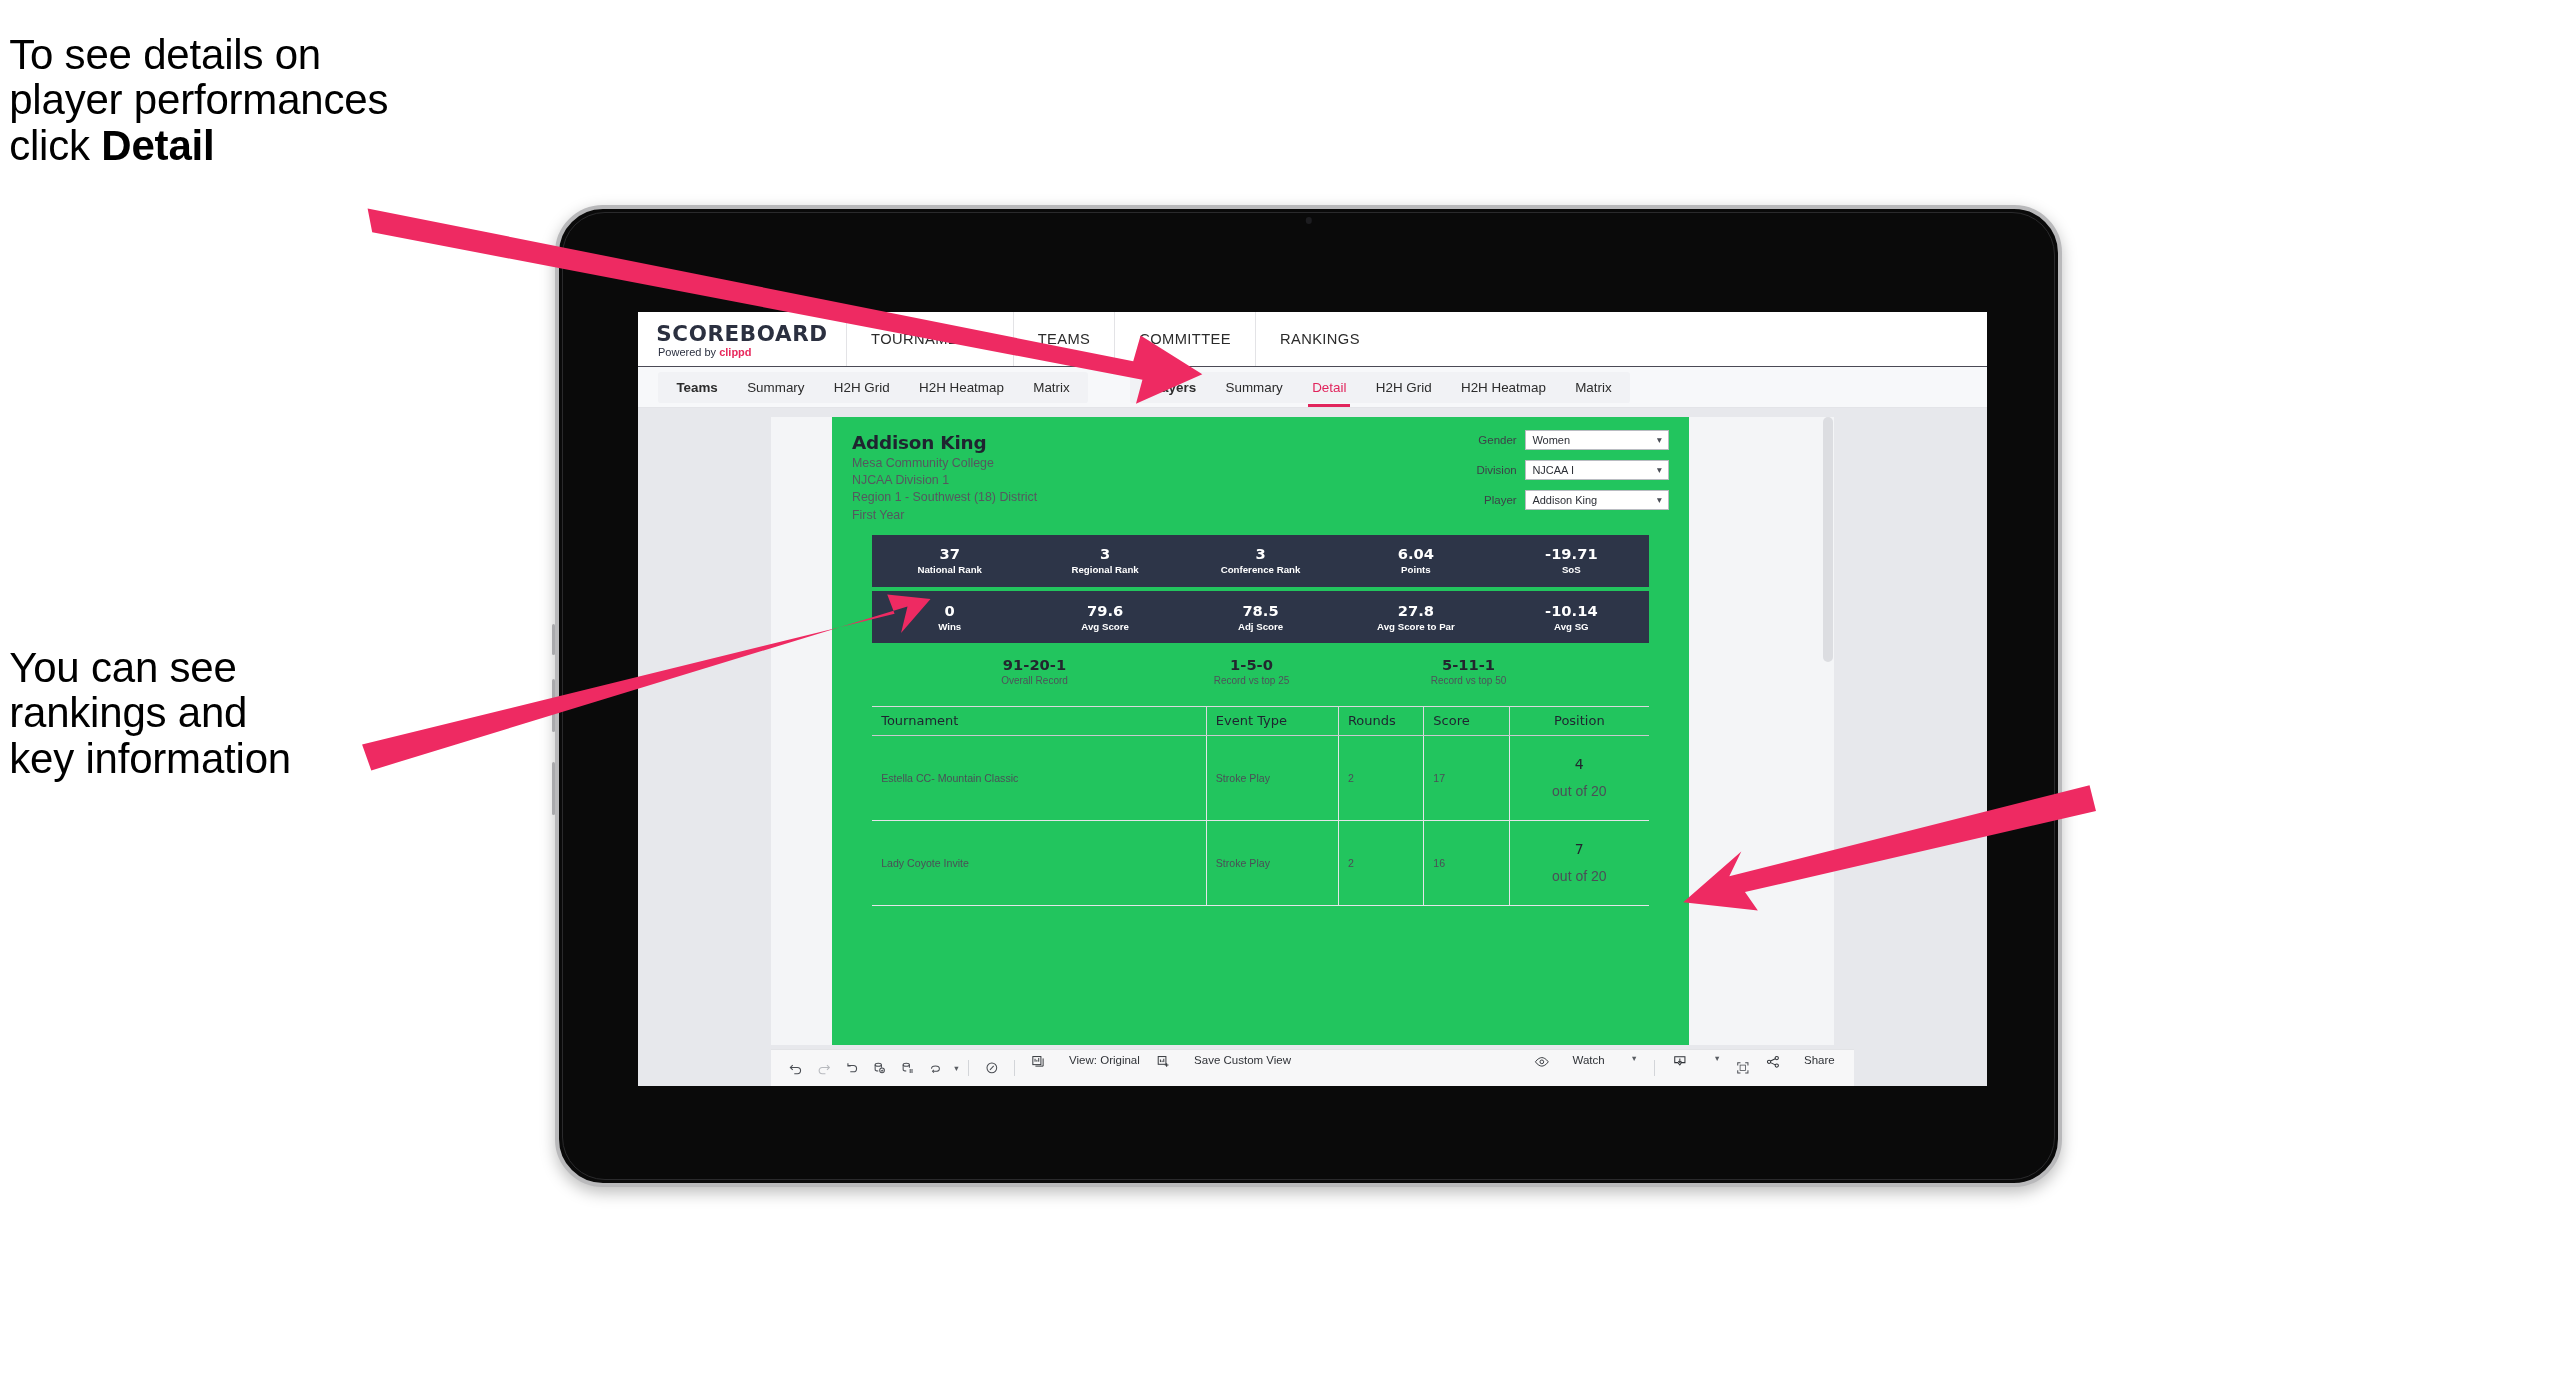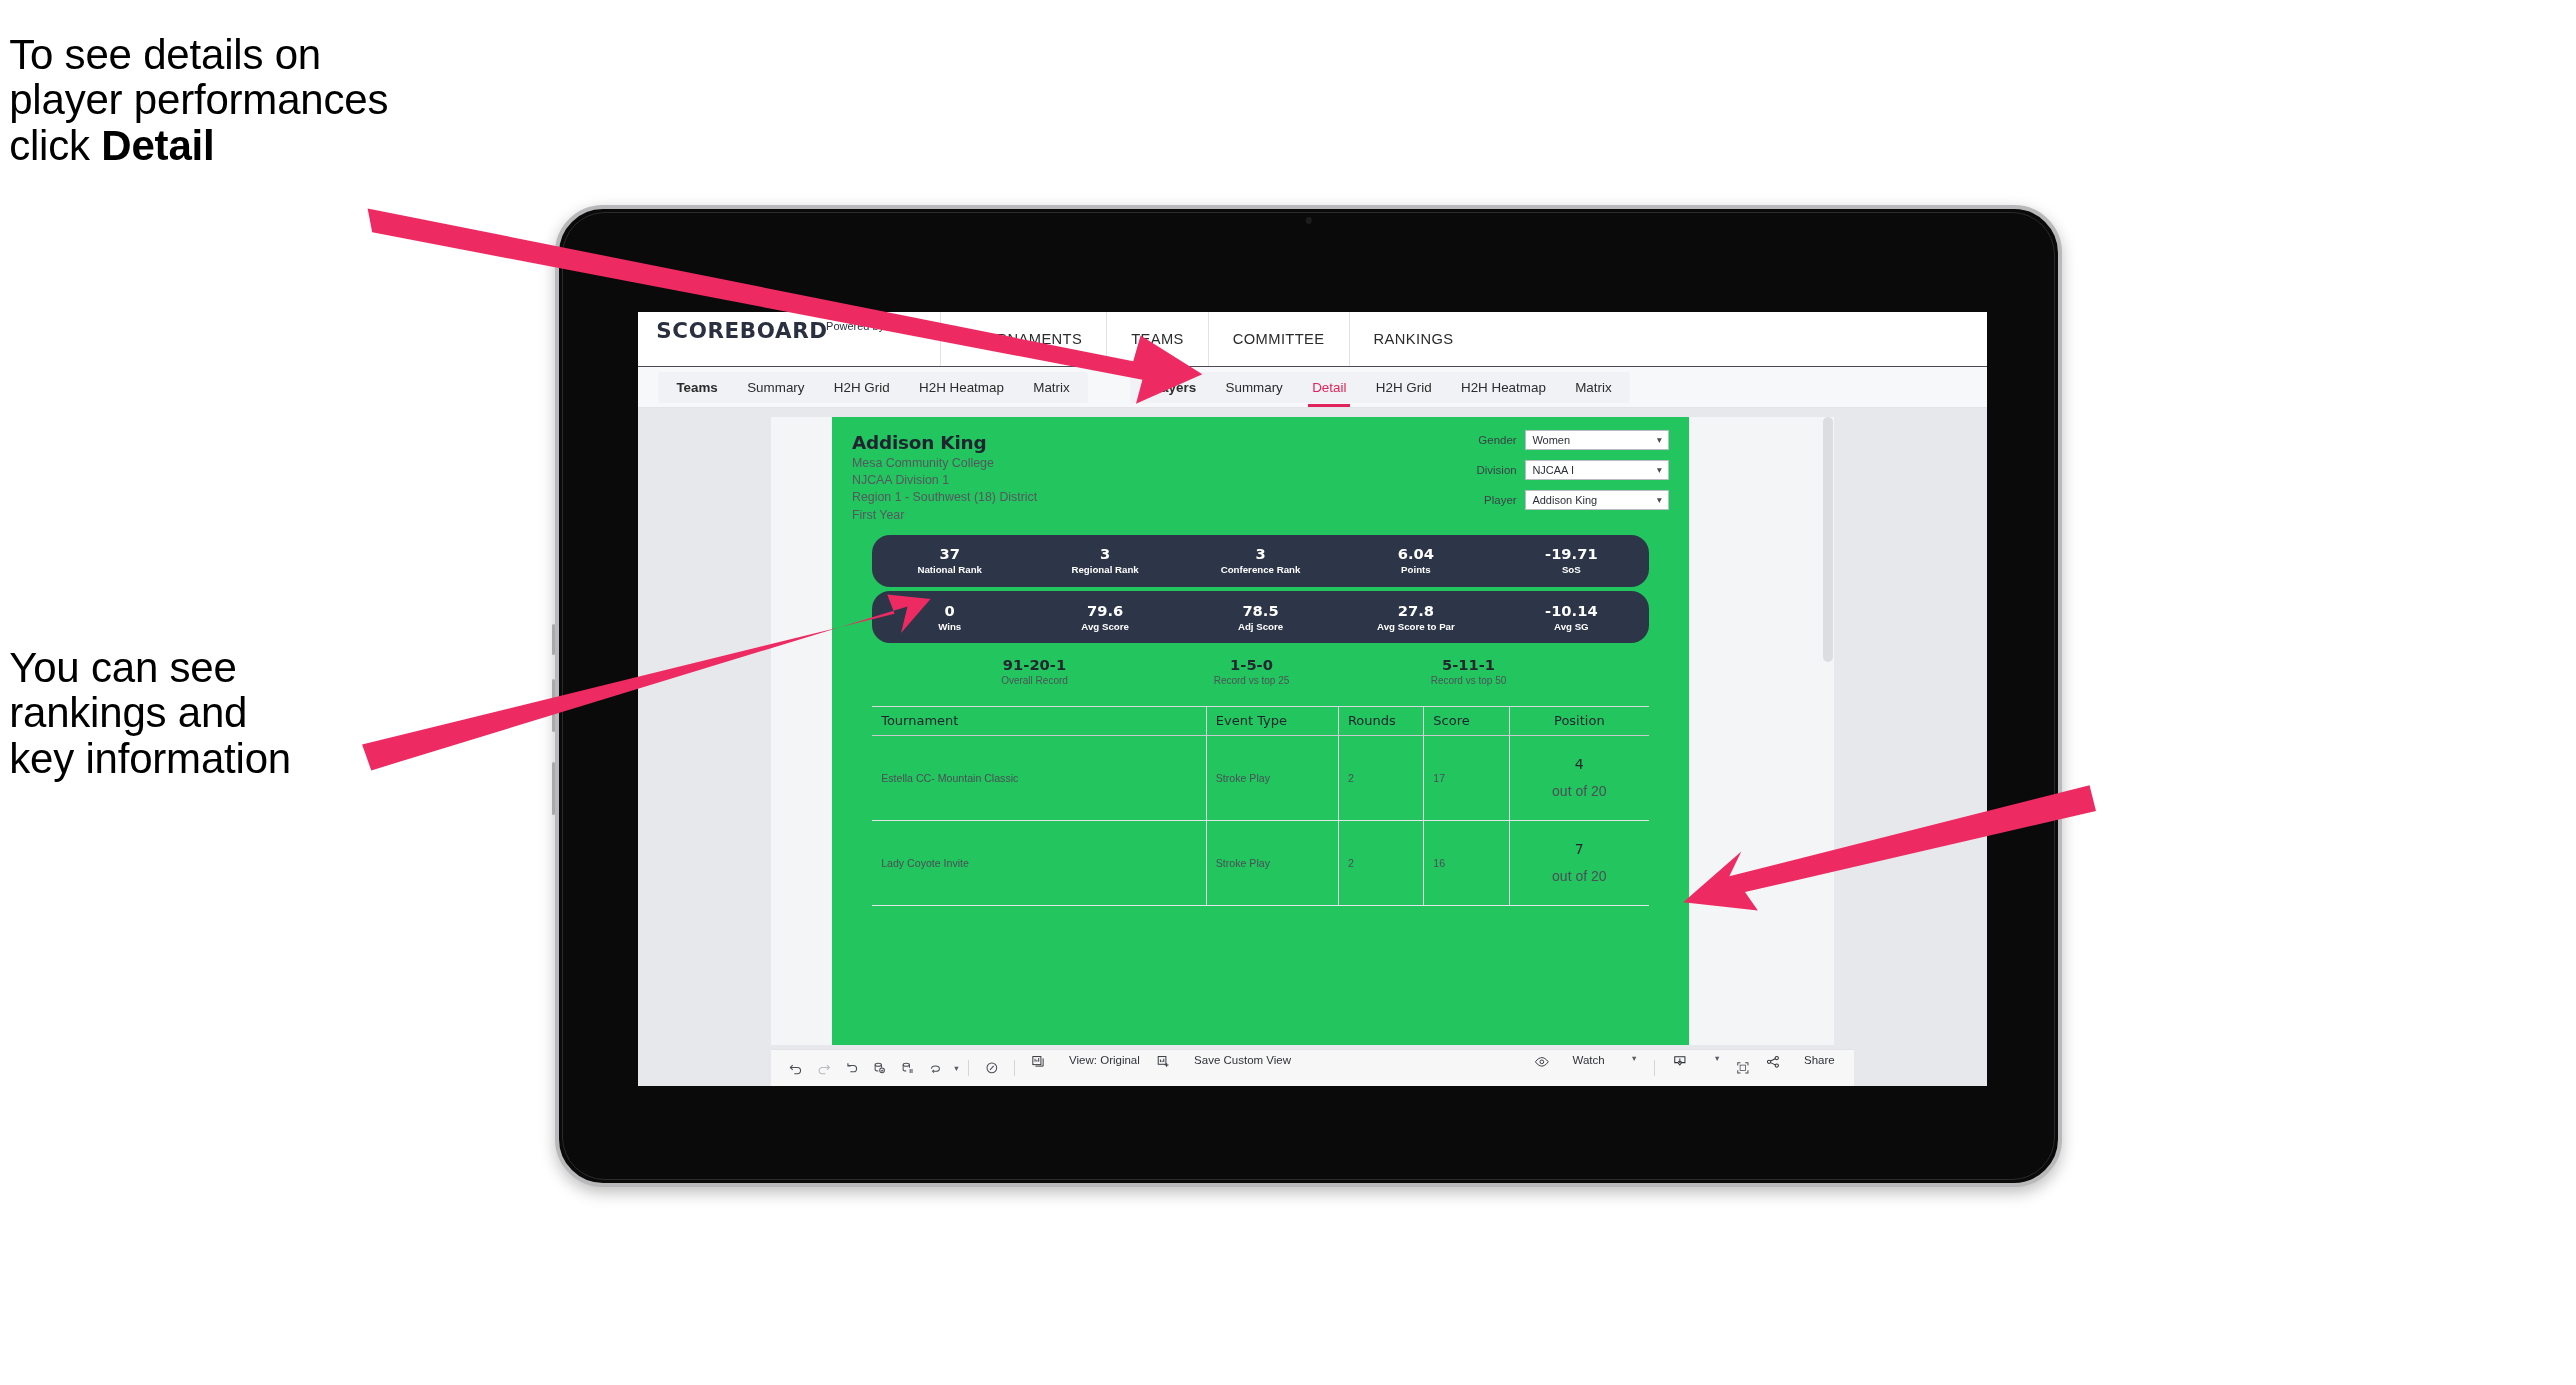--- a/index.html
+++ b/index.html
@@ -63,21 +63,21 @@
     background:#e7e8ec;
     overflow:hidden;
   }
 
   
   .topnav{
     height:55px; background:#fff; display:flex; align-items:stretch;
     border-bottom:1.8px solid #4a4a55;
     position:relative;
   }
-  .brand{ padding:7.4px 20px 5.5px 20px; display:flex; flex-direction:row; justify-content:center; }
+  .brand{ padding:7.4px 20px 5.5px 20px; display:flex; flex-direction:column; justify-content:center; }
   .brand .bw{
     font-family:"DejaVu Sans", sans-serif;
     font-weight:700; font-size:21px; letter-spacing:0.6px; color:#2b3040;
     transform: scaleX(1.02);
   }
   .brand .bp{ font-size:11px; color:#2b3040; margin-top:0.9px; }
   .brand .bp i{ font-style:normal; color:#e8285c; font-weight:700; }
   .topnav-items{ display:flex; align-items:center; }
   .topnav-items a{
     display:flex; align-items:center; height:100%;
@@ -128,21 +128,21 @@
     width:144px; height:20px; border:0.9px solid #b9bcc2; background:#fff;
     display:flex; align-items:center; justify-content:space-between;
     padding:0 4.6px 0 6.4px; font-size:11px; color:#2c2f36;
   }
   .fsel .cv{ color:#2c2f36; }
   .fsel .caret{ font-size:8.3px; color:#4b4f57; }
 
   
   .band{
     margin:0 20px; height:52px; background:#2d3548;
-    display:flex; align-items:center;border-radius:18px;
+    display:flex; align-items:center;
   }
   .band.b1{ margin-top:13px; }
   .band.b2{ margin-top:4.6px; }
   .band .cell{ flex:1; text-align:center; color:#fff; }
   .band .v{ font-family:"DejaVu Sans", sans-serif; font-size:14.7px; font-weight:700; line-height:1.1; }
   .band .l{ font-size:9.7px; font-weight:700; margin-top:1.8px; }
 
   
   .records{ display:flex; margin:13px 92px 0 74px; }
   .records .cell{ flex:1; text-align:center; }

